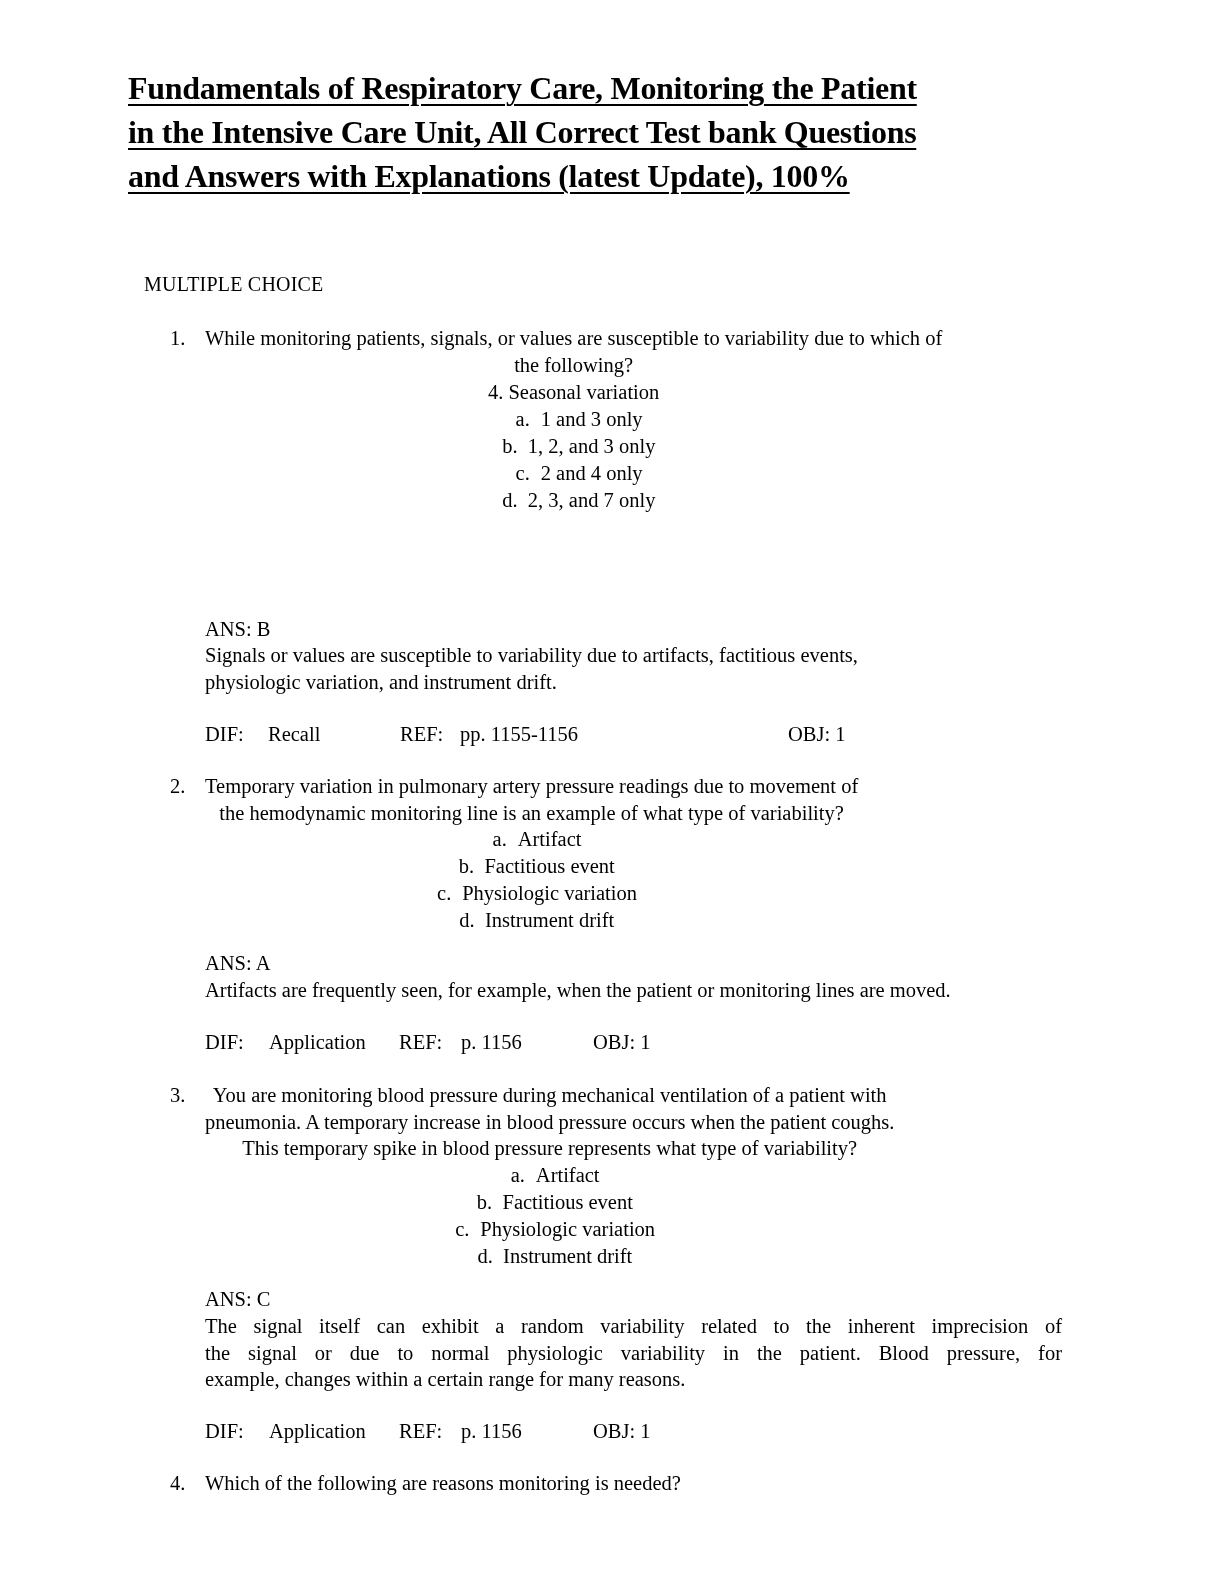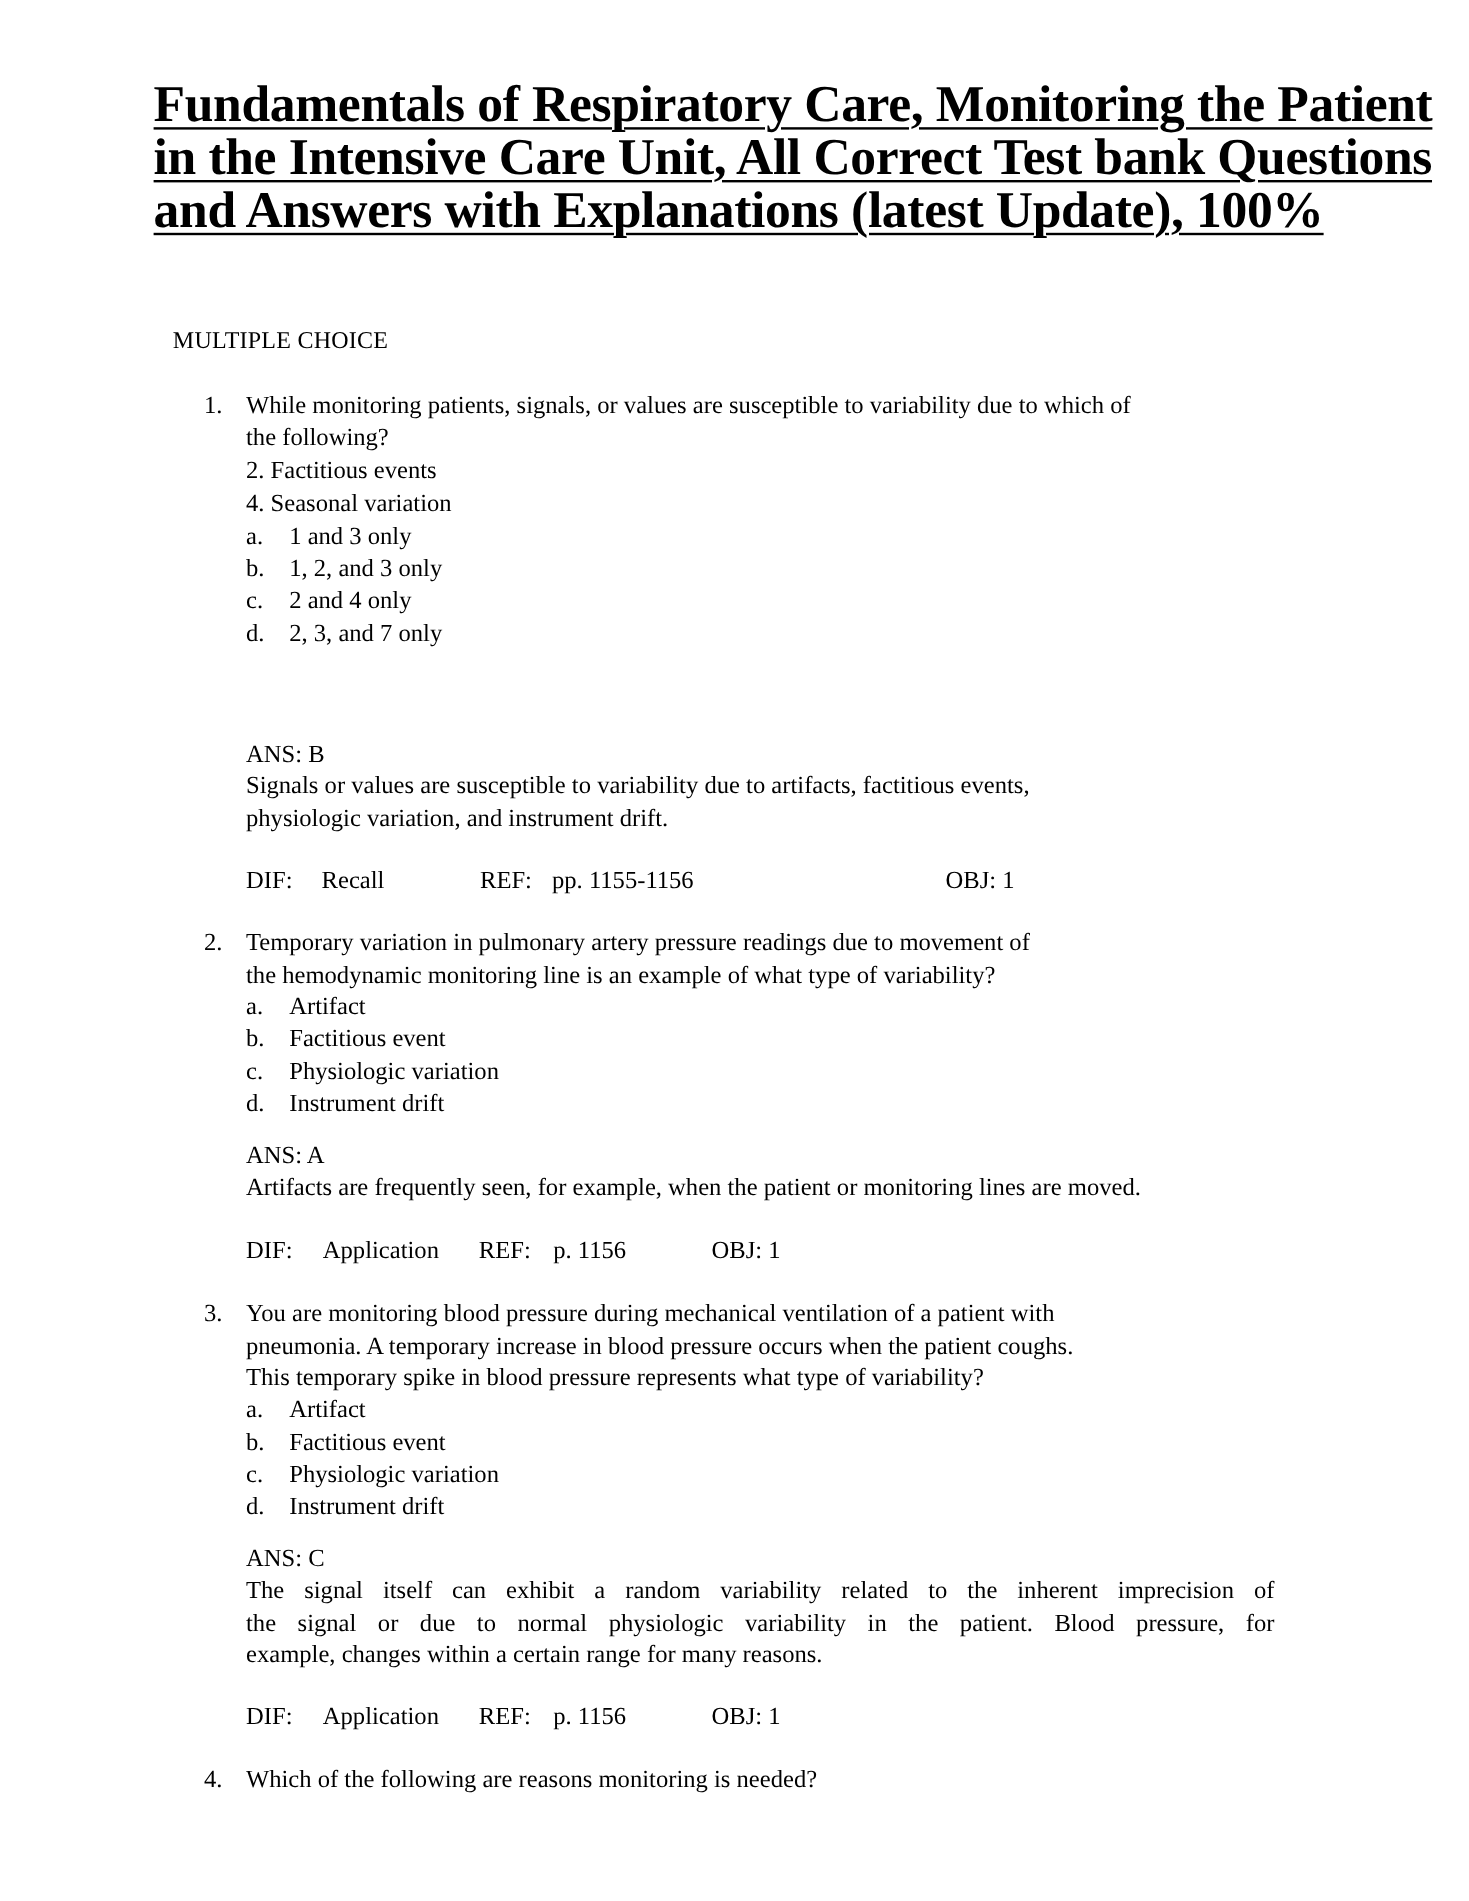--- a/index.html
+++ b/index.html
@@ -1,27 +1,27 @@
 <!DOCTYPE html>
 <html><head>
 <meta charset="utf-8">
 <style>
   html, body { margin: 0; padding: 0; background: #ffffff; }
   body { width: 1224px; height: 1584px; position: relative; overflow: hidden;
          font-family: "Liberation Serif", "DejaVu Serif", serif; color: #000; }
   .title { position: absolute; left: 128px; top: 66px; width: 990px;
-           font-family: "Liberation Serif", serif; font-weight: bold; font-size: 43px;
+           font-family: "Liberation Serif", serif; font-weight: bold; font-size: 32px;
            line-height: 44px; letter-spacing: -0.3px; }
   .title .tl { display: block; text-decoration: underline; text-decoration-thickness: 2px;
                text-underline-offset: 5px; white-space: nowrap; }
   .section { position: absolute; left: 144px; top: 273px; font-size: 20px; letter-spacing: 0.2px; }
   .txt { font-size: 20.5px; line-height: 26.5px; white-space: nowrap; }
   .abs { position: absolute; }
   .qnum { position: absolute; left: 170px; }
-  .qbody { position: absolute; left: 205px; }
+  .qbody { position: absolute; left: 205px; text-align: center; }
   .opt-letter { display: inline-block; width: 36px; }
   .meta span { position: absolute; }
   .just { text-align: justify; text-align-last: left; white-space: normal; }
 </style>
 </head>
 <body>
 
 <div class="title">
   <span class="tl">Fundamentals of Respiratory Care, Monitoring the Patient</span>
   <span class="tl">in the Intensive Care Unit, All Correct Test bank Questions</span>
@@ -29,21 +29,20 @@
 </div>
 
 <div class="section">MULTIPLE CHOICE</div>
 
 <div>
   <div class="txt qnum" style="top:325px">1.</div>
   <div class="txt qbody" style="top:325px">
     <div>While monitoring patients, signals, or values are susceptible to variability due to which of</div>
     <div>the following?</div>
     <div style="line-height:28px">
-      <div>2. Factitious events</div>
       <div>4. Seasonal variation</div>
     </div>
     <div style="line-height:27px">
       <div><span class="opt-letter">a.</span><span>1 and 3 only</span></div>
       <div><span class="opt-letter">b.</span><span>1, 2, and 3 only</span></div>
       <div><span class="opt-letter">c.</span><span>2 and 4 only</span></div>
       <div><span class="opt-letter">d.</span><span>2, 3, and 7 only</span></div>
     </div>
   </div>
   <div class="txt abs" style="left:205px; top:616px">ANS:  B</div>

